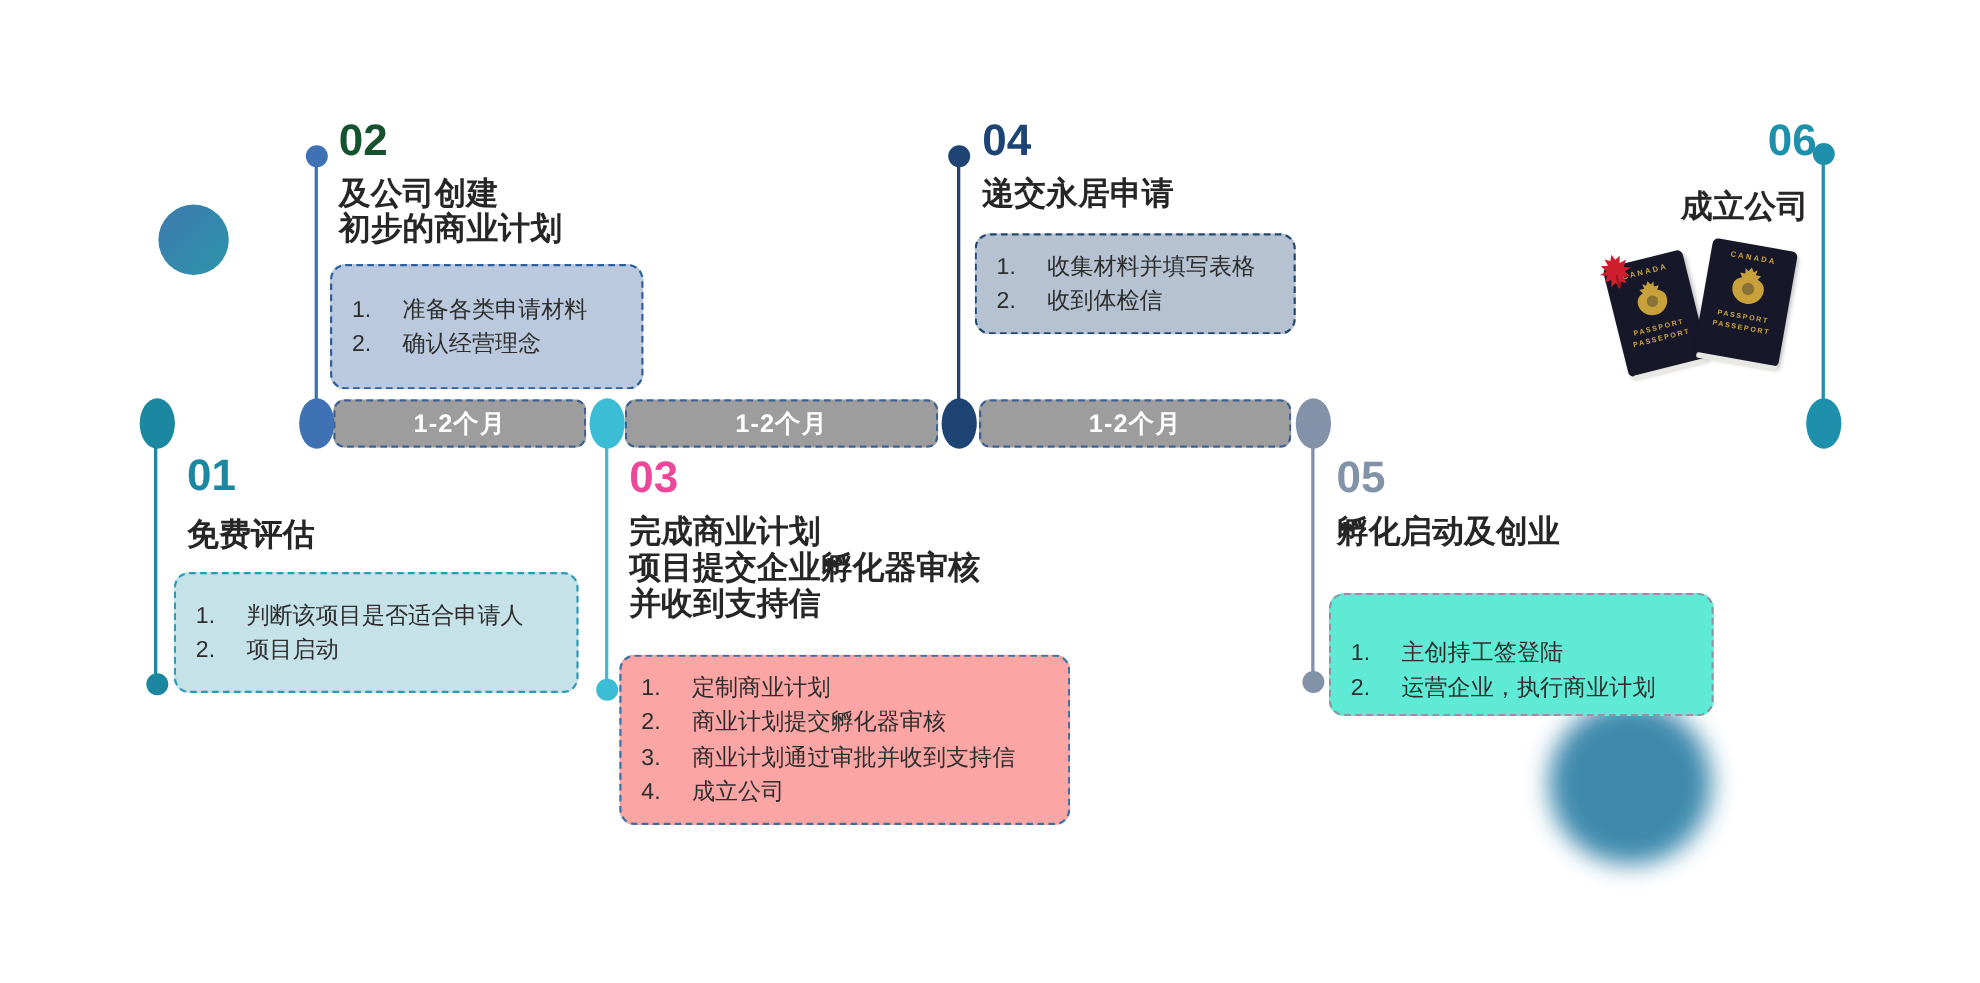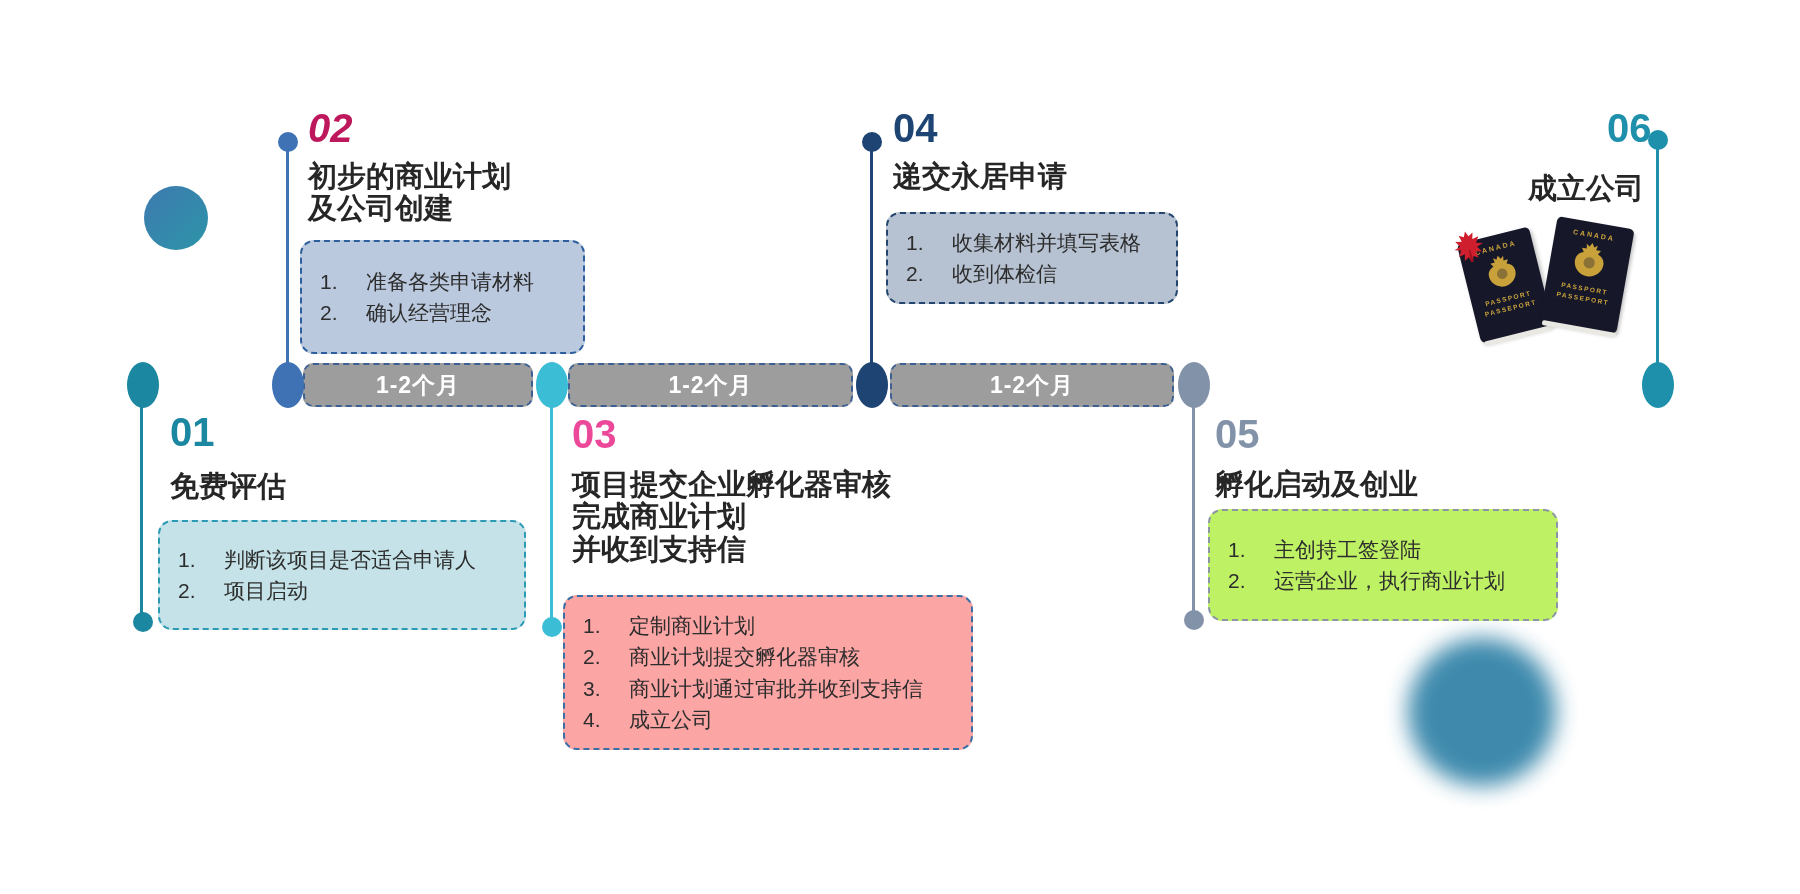--- a/index.html
+++ b/index.html
@@ -27,31 +27,31 @@
                 color:#262626; white-space:nowrap; }
   .box { position:absolute; box-sizing:border-box; border-radius:14px; border:2px dashed;
          display:flex; flex-direction:column; justify-content:center; padding:8px 18px; }
   .box ol { list-style:none; margin:0; padding:0; counter-reset:item; }
   .box li { counter-increment:item; display:flex; font-size:21px; color:#2d2d2d;
             line-height:1.5; white-space:nowrap; }
   .box li::before { content:counter(item) "."; flex:none; width:46px; }
 
   
   .c01 { color:#1b87a0; } .bg01 { background:#1b87a0; }
-  .c02 { color:#be185d;font-style:italic; } .bg02 { background:#3e72b4; }
+  .c02 { color:#14532d; } .bg02 { background:#3e72b4; }
   .c03 { color:#ec4899; } .bg03 { background:#3bbdd5; }
   .c04 { color:#1d4473; } .bg04 { background:#1d4473; }
   .c05 { color:#8292a8; } .bg05 { background:#8292a8; }
   .c06 { color:#1e90ac;margin-left:29px; } .bg06 { background:#1e90ac; }
 
   #box01 { left:158px;  top:520px; width:368px; height:110px; background:#c4e2e7; border-color:#2b9ab4; }
   #box02 { left:300px;  top:240px; width:285px; height:114px; background:#bac9de; border-color:#2d5f9e; }
   #box03 { left:563px;  top:595px; width:410px; height:155px; background:#fca5a5; border-color:#3a6ea5; }
   #box04 { left:886px;  top:212px; width:292px; height:92px;  background:#b6c2d1; border-color:#24466e; }
-  #box05 { left:1208px; top:509px; width:350px; height:112px; background:#bef264; border-color:#8b95a4; }
+  #box05 { left:1208px; top:539px; width:350px; height:112px; background:#5eead4; border-color:#8b95a4;justify-content:flex-end; }
 
   
   #passports { position:absolute; left:1466px; top:218px; width:176px; height:136px; }
   .passport { position:absolute; background:#16182a; border-radius:5px;
               display:flex; flex-direction:column; align-items:center;
               box-shadow:2px 3px 4px rgba(0,0,0,.25); }
   .passport .pages { position:absolute; left:3px; bottom:-4px; width:96%; height:5px;
                      background:#e9e8e2; border-radius:2px; }
   #passport-left  { left:2px;  top:16px; width:74px;  height:102px; transform:rotate(-14deg); }
   #passport-right { left:82px; top:4px;  width:78px;  height:106px; transform:rotate(10deg); }
@@ -104,34 +104,34 @@
   <div class="step-title" style="left:170px; top:470px;">免费评估</div>
   <div id="box01" class="box">
     <ol>
       <li>判断该项目是否适合申请人</li>
       <li>项目启动</li>
     </ol>
   </div>
 
   <div class="step-num c02" style="left:308px; top:108px;">02</div>
   <div class="step-title" style="left:308px; top:160px;">
+    <div>及公司创建</div>
     <div>初步的商业计划</div>
-    <div>及公司创建</div>
   </div>
   <div id="box02" class="box">
     <ol>
       <li>准备各类申请材料</li>
       <li>确认经营理念</li>
     </ol>
   </div>
 
   <div class="step-num c03" style="left:572px; top:414px;">03</div>
   <div class="step-title" style="left:572px; top:468px;">
+    <div>完成商业计划</div>
     <div>项目提交企业孵化器审核</div>
-    <div>完成商业计划</div>
     <div>并收到支持信</div>
   </div>
   <div id="box03" class="box">
     <ol>
       <li>定制商业计划</li>
       <li>商业计划提交孵化器审核</li>
       <li>商业计划通过审批并收到支持信</li>
       <li>成立公司</li>
     </ol>
   </div>

